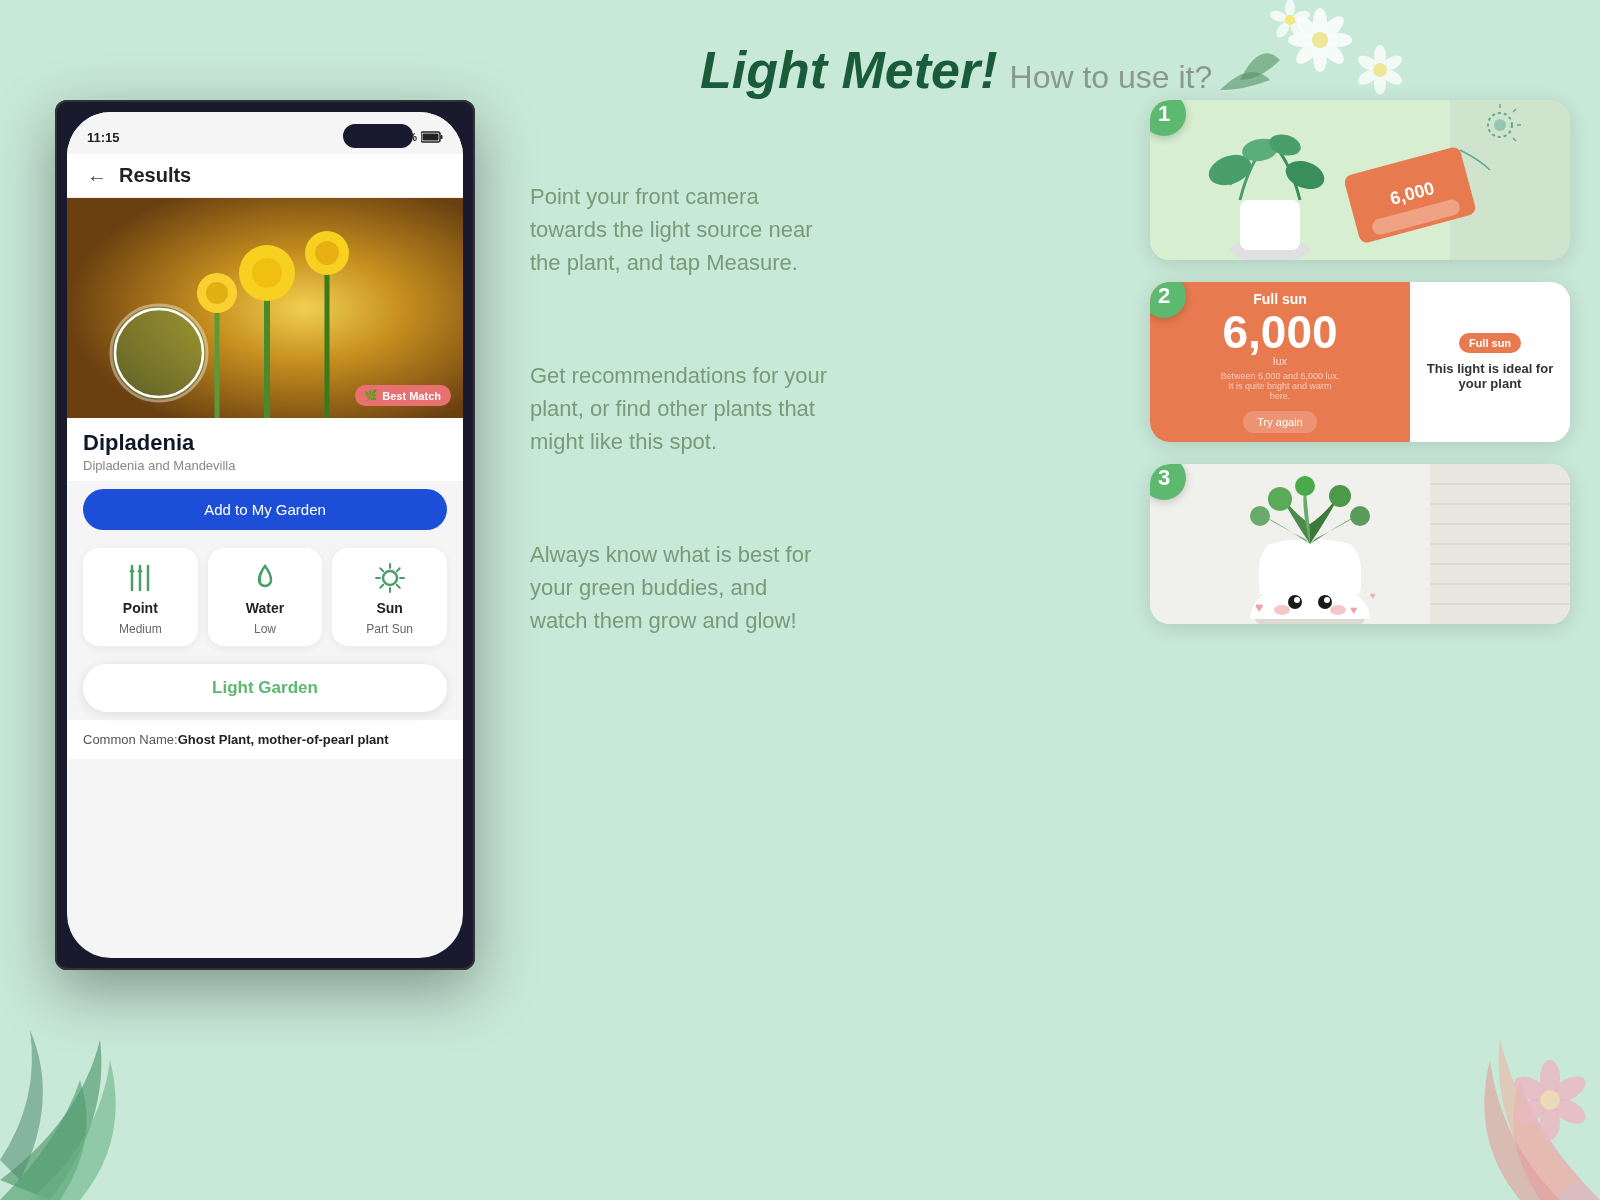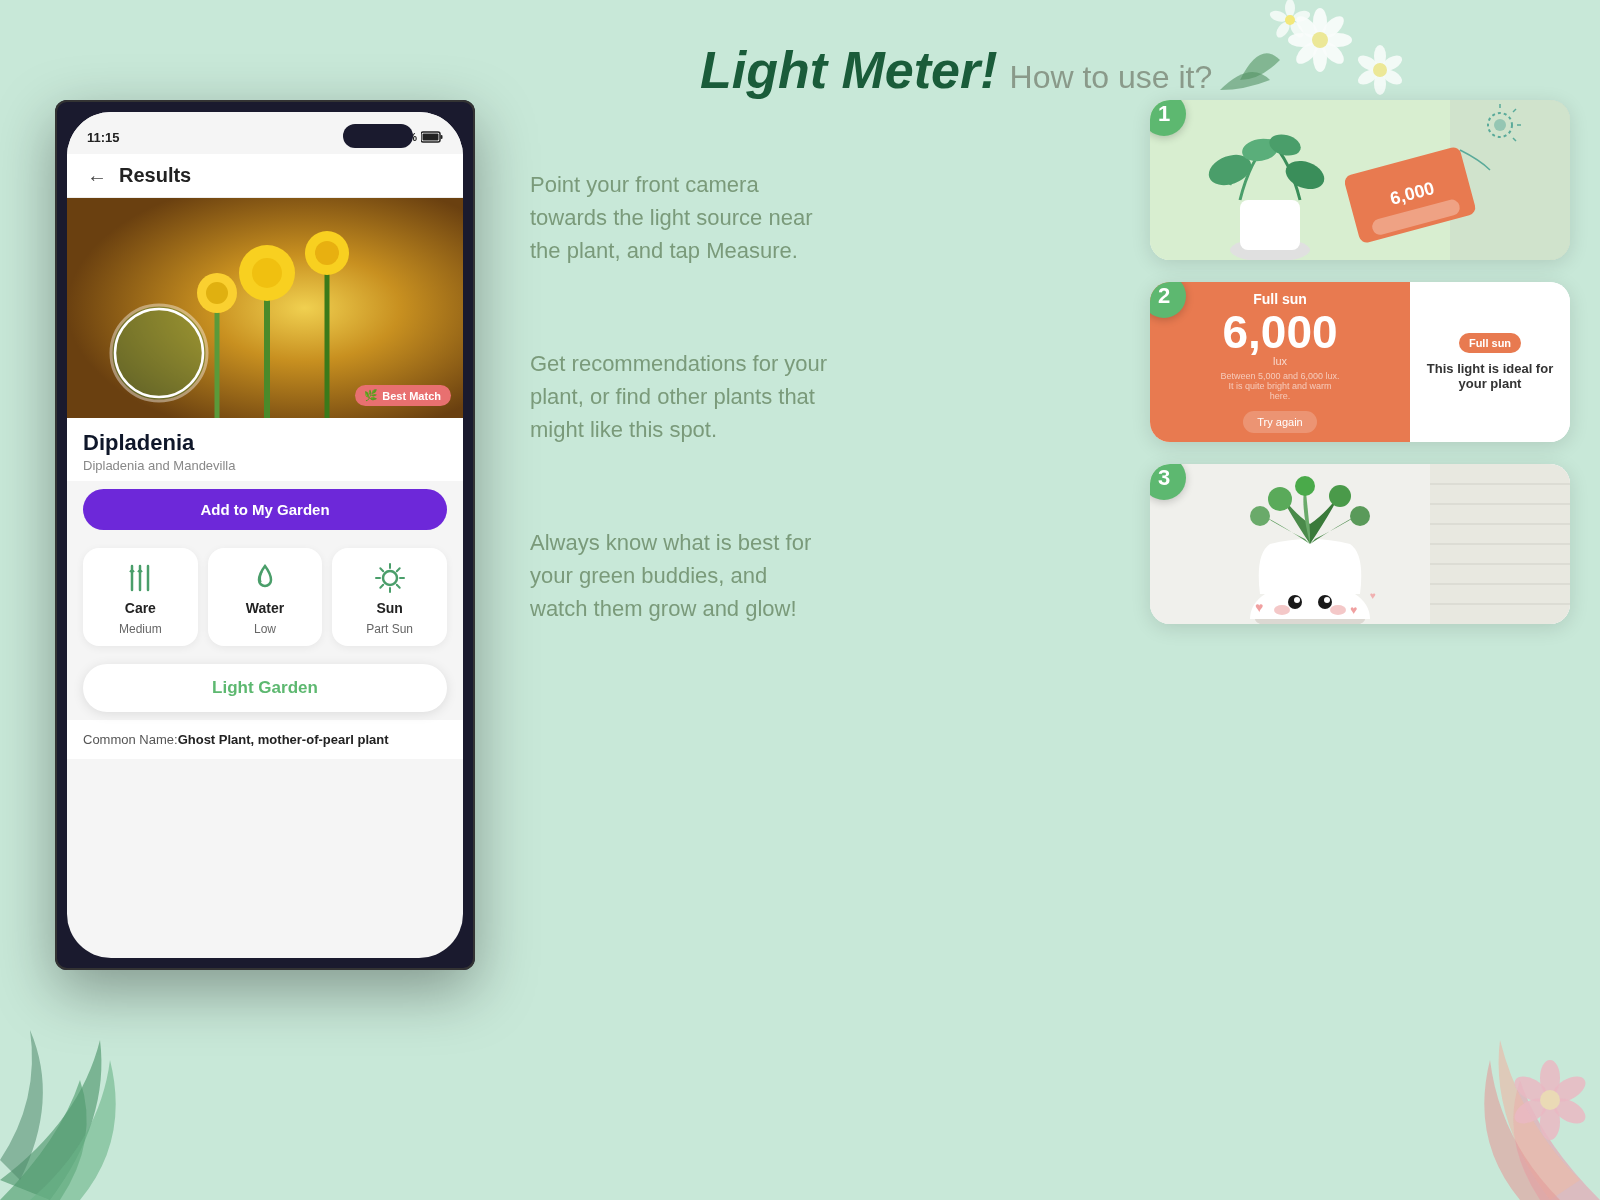--- a/index.html
+++ b/index.html
@@ -129,28 +129,28 @@
       color: #0f172a;
     }
     .plant-latin {
       font-size: 13px;
       color: #888;
       margin-top: 2px;
     }
     
     .add-garden-btn {
       margin: 8px 16px;
-      background: #6d28d9;
+      background: #1d4ed8;
       color: white;
       border: none;
       border-radius: 24px;
       padding: 12px;
       width: calc(100% - 32px);
       font-size: 15px;
-      font-weight: 700;
+      font-weight: 400;
       text-align: center;
       cursor: pointer;
     }
     
     .care-cards {
       display: flex;
       gap: 10px;
       padding: 10px 16px;
       background: #f5f5f5;
     }
@@ -197,21 +197,21 @@
       color: #555;
       display: flex;
       gap: 0;
     }
     .common-name-label { font-weight: 400; }
     .common-name-value { font-weight: 800; color: #222; }
 
     
     .instructions {
       position: absolute;
-      top: 168px;
+      top: 180px;
       left: 530px;
       width: 300px;
     }
     .instruction-text {
       font-size: 22px;
       color: #7a9a7a;
       line-height: 1.5;
       margin-bottom: 80px;
     }
 
@@ -477,21 +477,21 @@
       
       <div class="care-cards">
         <div class="care-card">
           <svg width="32" height="32" viewBox="0 0 32 32">
             <line x1="8" y1="4" x2="8" y2="28" stroke="#4a9e6a" stroke-width="2.5" stroke-linecap="round"></line>
             <line x1="16" y1="4" x2="16" y2="28" stroke="#4a9e6a" stroke-width="2.5" stroke-linecap="round"></line>
             <line x1="24" y1="4" x2="24" y2="28" stroke="#4a9e6a" stroke-width="2.5" stroke-linecap="round"></line>
             <path d="M6,10 Q8,7 10,10" fill="none" stroke="#4a9e6a" stroke-width="2"></path>
             <path d="M14,10 Q16,7 18,10" fill="none" stroke="#4a9e6a" stroke-width="2"></path>
           </svg>
-          <span class="care-label">Care</span>
+          <span class="care-label">Point</span>
           <span class="care-value">Medium</span>
         </div>
         <div class="care-card">
           <svg width="32" height="32" viewBox="0 0 32 32">
             <path d="M16,4 Q22,12 22,18 A6,6 0 0,1 10,18 Q10,12 16,4Z" fill="none" stroke="#4a9e6a" stroke-width="2.5"></path>
             <path d="M13,10 Q10,16 12,20" stroke="#4a9e6a" stroke-width="1.5" fill="none"></path>
           </svg>
           <span class="care-label">Water</span>
           <span class="care-value">Low</span>
         </div>

